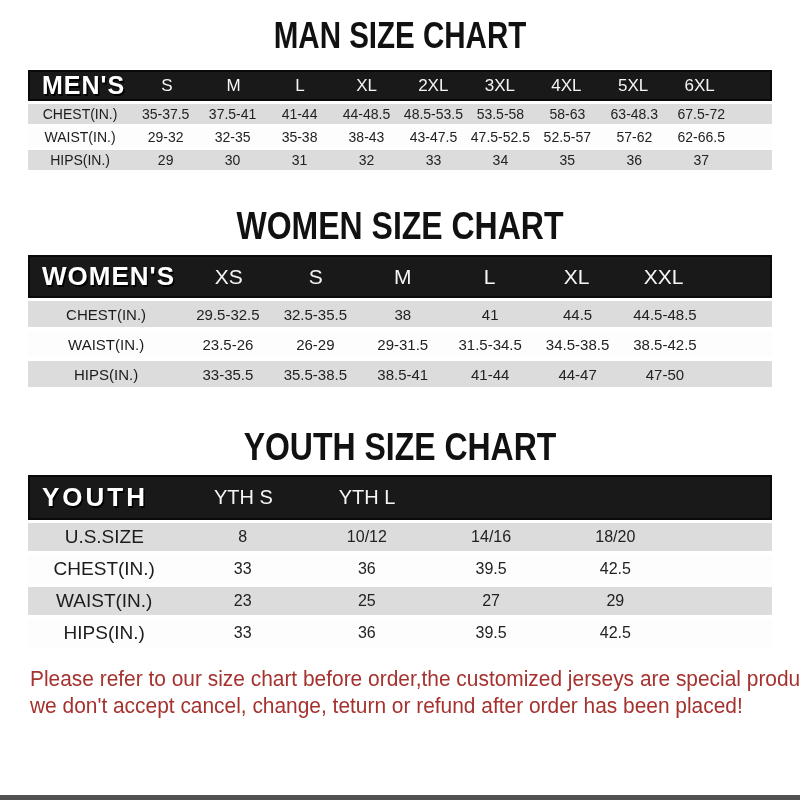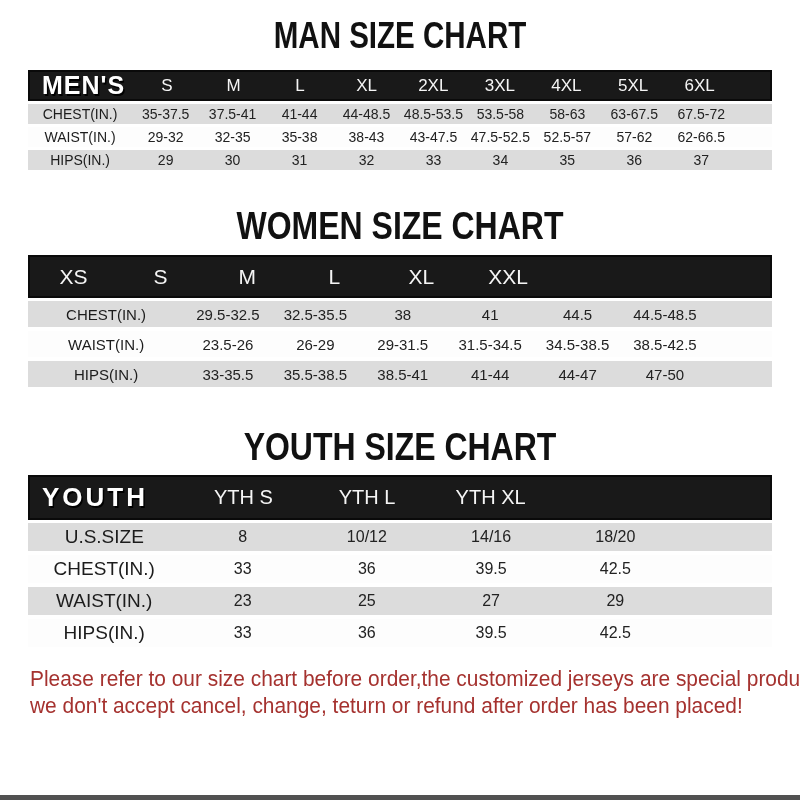--- a/index.html
+++ b/index.html
@@ -104,21 +104,21 @@
         </div>
         <div class="t-row row-gray">
           <div class="cell label row-label">CHEST(IN.)</div>
           <div class="cell col row-value">35-37.5</div>
           <div class="cell col row-value">37.5-41</div>
           <div class="cell col row-value">41-44</div>
           <div class="cell col row-value">44-48.5</div>
           <div class="cell col row-value">48.5-53.5</div>
           <div class="cell col row-value">53.5-58</div>
           <div class="cell col row-value">58-63</div>
-          <div class="cell col row-value">63-67.5</div>
+          <div class="cell col row-value">63-48.3</div>
           <div class="cell col row-value">67.5-72</div>
         </div>
         <div class="t-row row-white">
           <div class="cell label row-label">WAIST(IN.)</div>
           <div class="cell col row-value">29-32</div>
           <div class="cell col row-value">32-35</div>
           <div class="cell col row-value">35-38</div>
           <div class="cell col row-value">38-43</div>
           <div class="cell col row-value">43-47.5</div>
           <div class="cell col row-value">47.5-52.5</div>
@@ -138,20 +138,21 @@
           <div class="cell col row-value">36</div>
           <div class="cell col row-value">37</div>
         </div>
       </div>
   </section>
 
   <section>
     <h2 class="section-heading heading-women">WOMEN SIZE CHART</h2>
     <div class="size-table table-women">
         <div class="t-head">
+          <div class="cell label head-label">WOMEN'S</div>
           <div class="cell col head-col">XS</div>
           <div class="cell col head-col">S</div>
           <div class="cell col head-col">M</div>
           <div class="cell col head-col">L</div>
           <div class="cell col head-col">XL</div>
           <div class="cell col head-col">XXL</div>
         </div>
         <div class="t-row row-gray">
           <div class="cell label row-label">CHEST(IN.)</div>
           <div class="cell col row-value">29.5-32.5</div>
@@ -182,21 +183,20 @@
       </div>
   </section>
 
   <section>
     <h2 class="section-heading heading-youth">YOUTH SIZE CHART</h2>
     <div class="size-table table-youth">
         <div class="t-head">
           <div class="cell label head-label">YOUTH</div>
           <div class="cell col head-col">YTH S</div>
           <div class="cell col head-col">YTH L</div>
-          <div class="cell col head-col">YTH XL</div>
         </div>
         <div class="t-row row-gray">
           <div class="cell label row-label">U.S.SIZE</div>
           <div class="cell col row-value">8</div>
           <div class="cell col row-value">10/12</div>
           <div class="cell col row-value">14/16</div>
           <div class="cell col row-value">18/20</div>
         </div>
         <div class="t-row row-white">
           <div class="cell label row-label">CHEST(IN.)</div>

